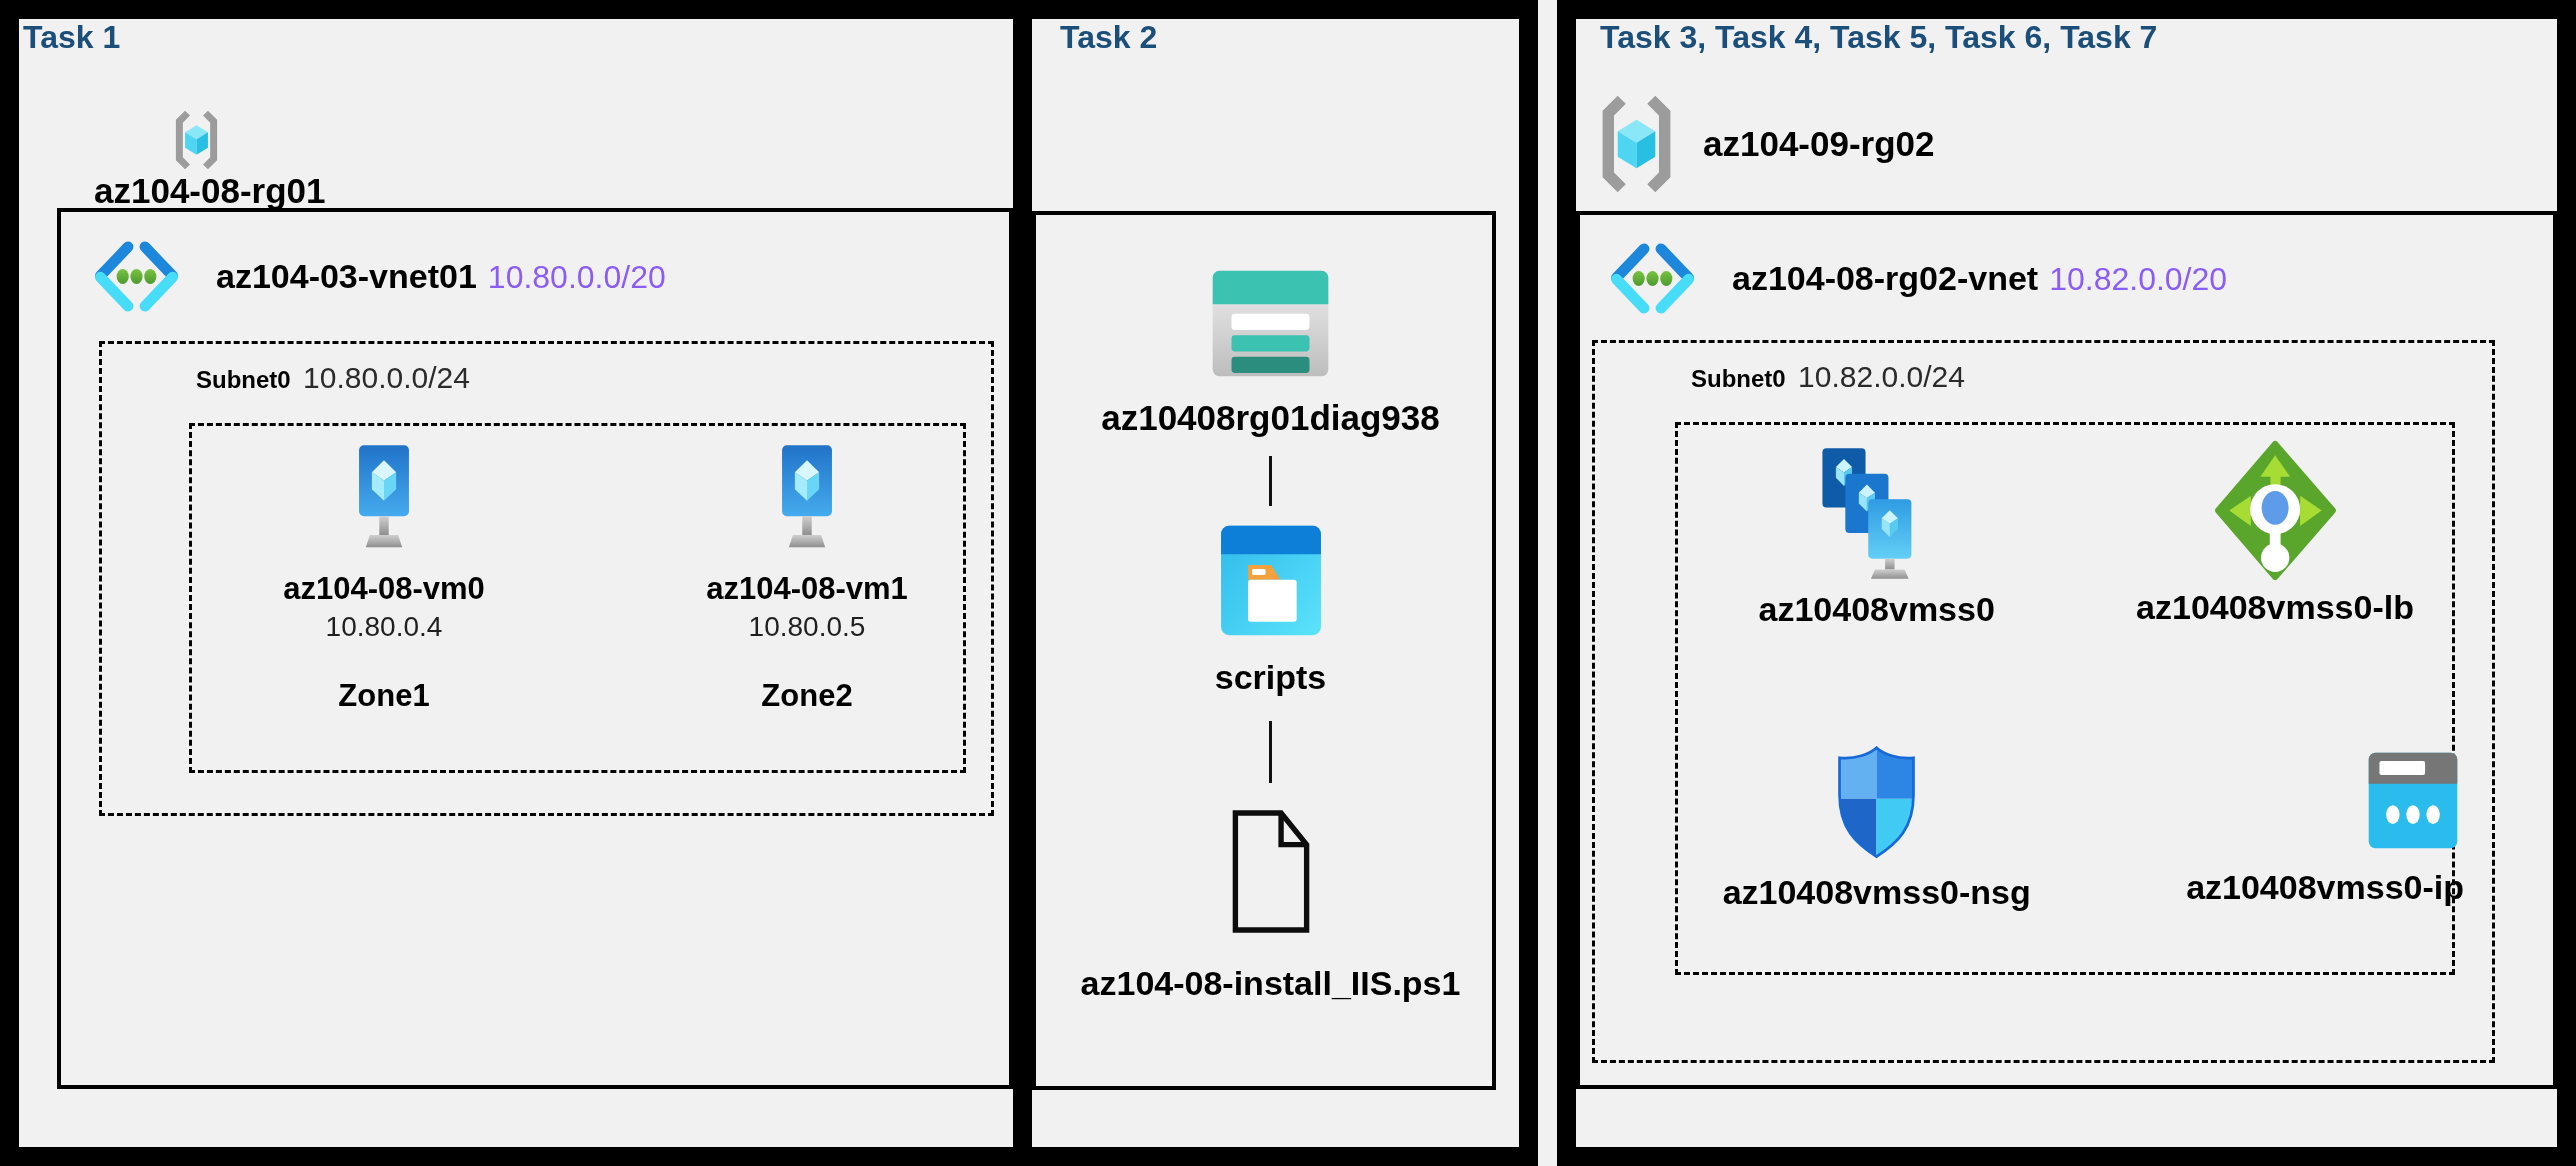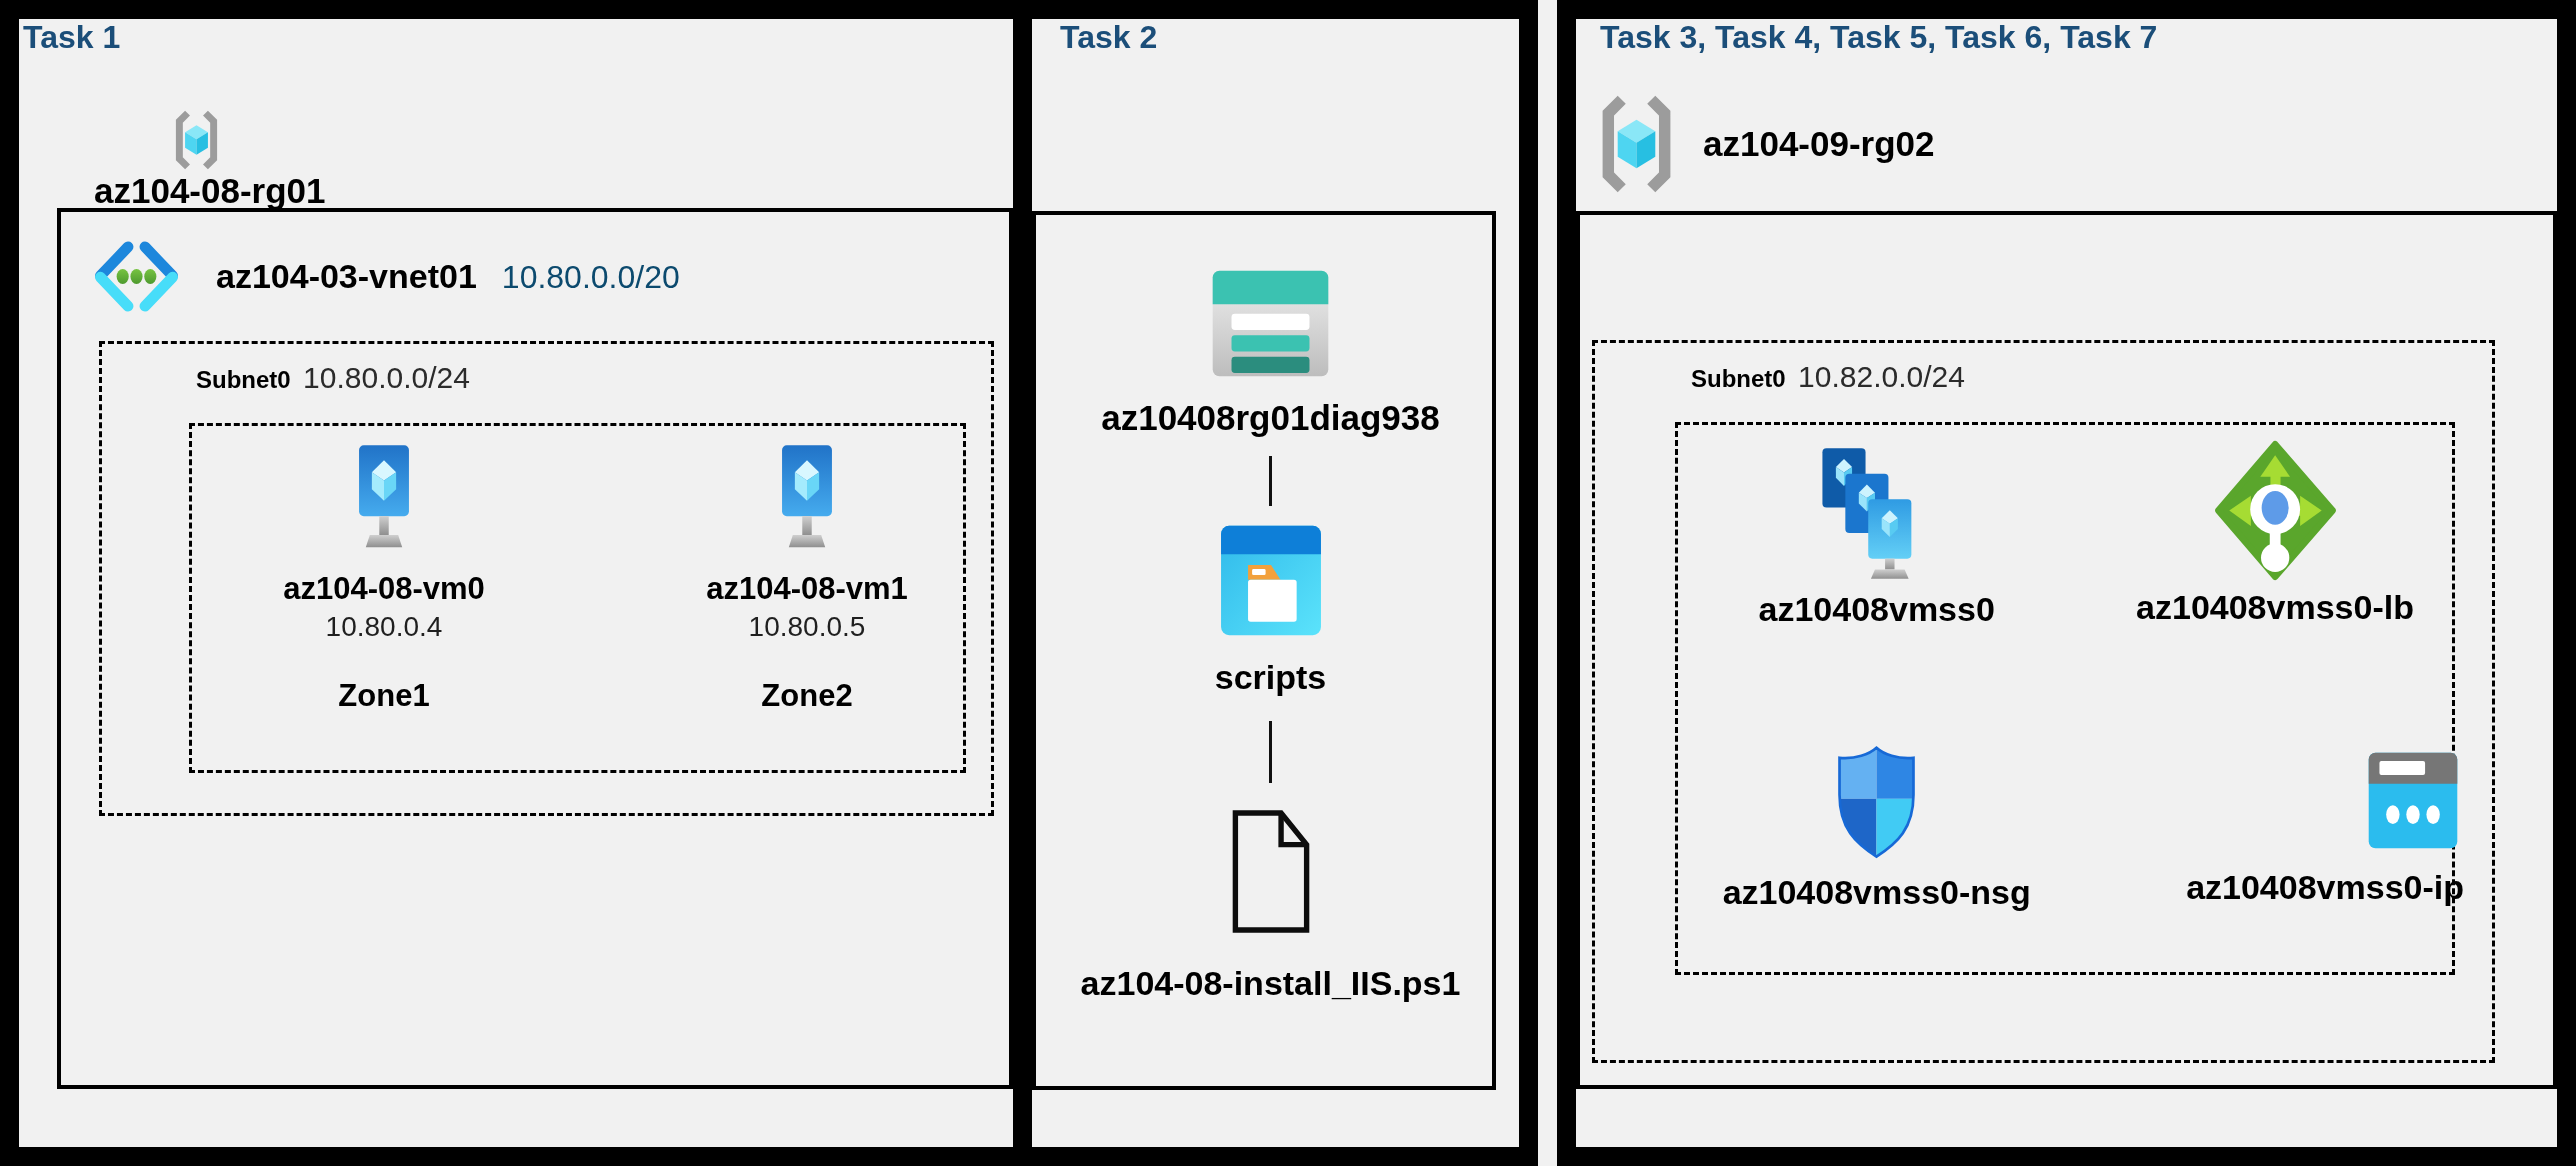--- a/index.html
+++ b/index.html
@@ -8,21 +8,21 @@
   .panel{position:absolute;top:0;height:1166px;background:#F1F1F1;box-sizing:border-box;border:19px solid #000;}
   #panel1{left:0;width:1032px;}
   #panel2{left:1032px;width:506px;border-left:none;}
   #panel3{left:1557px;width:1019px;}
   .panel-title{position:absolute;font-size:32px;font-weight:bold;color:#1B4E79;white-space:nowrap;}
   .rg-row{position:absolute;display:flex;align-items:center;}
   .rg-label{font-size:35px;font-weight:bold;margin-left:26px;white-space:nowrap;}
   .vnet-box{position:absolute;box-sizing:border-box;border:4px solid #000;}
   .vnet-row{position:absolute;display:flex;align-items:center;}
   .vnet-name{font-size:34px;font-weight:bold;white-space:nowrap;}
-  .cidr{font-size:32px;font-weight:normal;color:#0c4a6e;margin-left:25px;white-space:nowrap;}
+  .cidr{font-size:32px;font-weight:normal;color:#8b5cf6;margin-left:11px;white-space:nowrap;}
   .dashed{position:absolute;box-sizing:border-box;border:3.4px dashed #000;}
   .subnet-label{position:absolute;white-space:nowrap;}
   .subnet-name{font-size:24px;font-weight:bold;}
   .subnet-cidr{font-size:30px;font-weight:normal;color:#2b2b2b;margin-left:9.4px;}
   .node-cell{position:absolute;display:flex;flex-direction:column;align-items:center;}
   .node-name{font-size:31px;font-weight:bold;margin-top:10.8px;white-space:nowrap;}
   .node-name-lg{font-size:34px;font-weight:bold;margin-top:10.8px;white-space:nowrap;}
   .node-ip{font-size:28px;font-weight:normal;color:#1f1f1f;margin-top:4px;white-space:nowrap;}
   .node-zone{font-size:31px;font-weight:bold;margin-top:35px;white-space:nowrap;}
   .t2-col{position:absolute;left:27px;top:0;width:415px;display:flex;flex-direction:column;align-items:center;}
@@ -185,20 +185,35 @@
         <polyline points="38,10 18,30 18,122 38,142" fill="none" stroke="#9C9C9C" stroke-width="17"></polyline>
         <polyline points="82,10 102,30 102,122 82,142" fill="none" stroke="#9C9C9C" stroke-width="17"></polyline>
         <polygon points="60,40 88,57 60,74 32,57" fill="#8AE7F7"></polygon>
         <polygon points="32,57 60,74 60,112 32,95" fill="#4ED5F1"></polygon>
         <polygon points="88,57 60,74 60,112 88,95" fill="#27BFE2"></polygon>
       </svg>
       <div class="rg-label">az104-09-rg02</div>
     </div>
 
     <div class="vnet-box" style="left:0;top:192px;width:981px;height:878px;">
+      <div class="vnet-row" style="left:27px;top:23px;height:81px;">
+        <svg class="icon" width="91" height="81" viewBox="0 0 135 120">
+          <line x1="55" y1="16" x2="14" y2="59" stroke="#1D87DC" stroke-width="16" stroke-linecap="round"></line>
+          <line x1="14" y1="61" x2="55" y2="104" stroke="#47DDF9" stroke-width="16" stroke-linecap="round"></line>
+          <line x1="80" y1="16" x2="121" y2="59" stroke="#1D87DC" stroke-width="16" stroke-linecap="round"></line>
+          <line x1="121" y1="61" x2="80" y2="104" stroke="#47DDF9" stroke-width="16" stroke-linecap="round"></line>
+          <ellipse cx="47" cy="60" rx="9" ry="11" fill="url(#gradDot)"></ellipse>
+          <ellipse cx="67.5" cy="60" rx="9" ry="11" fill="url(#gradDot)"></ellipse>
+          <ellipse cx="88" cy="60" rx="9" ry="11" fill="url(#gradDot)"></ellipse>
+        </svg>
+        <div style="margin-left:34px;display:flex;align-items:baseline;">
+          <span class="vnet-name">az104-08-rg02-vnet</span>
+          <span class="cidr">10.82.0.0/20</span>
+        </div>
+      </div>
 
       <div class="dashed" style="left:12px;top:125px;width:903px;height:723px;">
         <div class="subnet-label" style="left:96px;top:17px;">
           <span class="subnet-name">Subnet0</span>
           <span class="subnet-cidr">10.82.0.0/24</span>
         </div>
 
         <div class="dashed" style="left:80px;top:79px;width:780px;height:553px;">
 
           <div class="node-cell" style="left:6.7px;top:13.5px;width:384px;">

